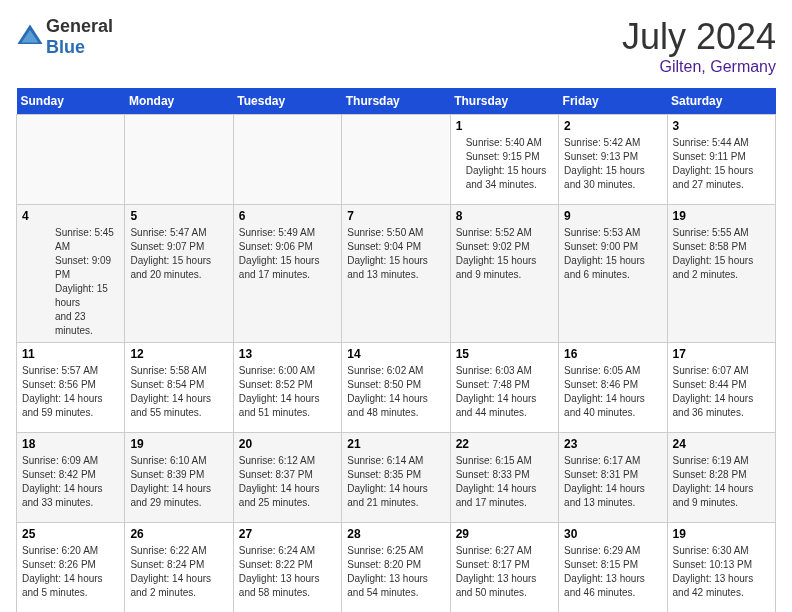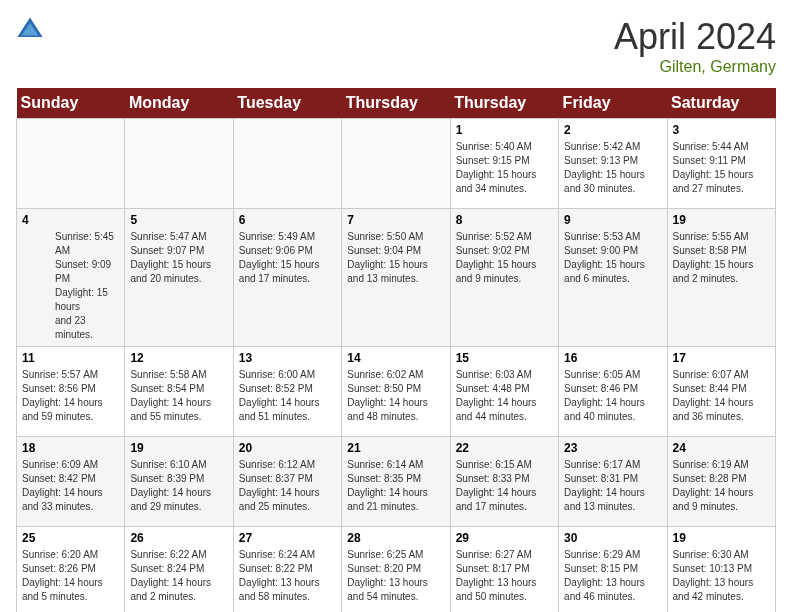--- a/index.html
+++ b/index.html
@@ -38,33 +38,33 @@
     .title-block {
       text-align: right;
     }
     .month-year {
       font-size: 36px;
       color: #333;
       font-weight: normal;
     }
     .location {
       font-size: 16px;
-      color: #4d7c0f;
+      color: #4c1d95;
     }
     table {
       width: 100%;
       border-collapse: collapse;
       font-size: 11px;
     }
     thead tr th {
-      background-color: #7f1d1d;
+      background-color: #1d4ed8;
       color: #fff;
       padding: 6px 4px;
       text-align: left;
-      font-size: 16px;
+      font-size: 12px;
       font-weight: bold;
     }
     tbody tr td {
       border: 1px solid #ccc;
       vertical-align: top;
       padding: 4px 5px;
       width: calc(100% / 7);
       min-height: 80px;
       height: 90px;
     }
@@ -91,23 +91,27 @@
   </style>
 </head>
 <body>
 
 <div class="header">
   <div class="logo">
     <svg class="logo-icon" viewBox="0 0 40 40">
       <polygon points="20,2 38,30 2,30" fill="#2a6db5"></polygon>
       <polygon points="20,10 32,28 8,28" fill="#5a9fd4"></polygon>
     </svg>
+    <div>
+      <span class="logo-text-general">General</span><br>
+      <span class="logo-text-blue">Blue</span>
+    </div>
   </div>
   <div class="title-block">
-    <div class="month-year">April 2024</div>
+    <div class="month-year">July 2024</div>
     <div class="location">Gilten, Germany</div>
   </div>
 </div>
 
 <table>
   <thead>
     <tr>
     <th>Sunday</th>
         <th>Monday</th>
         <th>Tuesday</th>
@@ -118,21 +122,21 @@
       </tr>
   </thead>
   <tbody id="calendar-body">
   <tr>
         <td class="empty"></td>
         <td class="empty"></td>
         <td class="empty"></td>
         <td class="empty"></td>
         <td>
           <span class="day-number">1</span>
-          <div class="day-info" style="white-space: pre-line;">Sunrise: 5:40 AM
+          <div class="day-info" style="white-space: pre-line; margin-left: 10px;">Sunrise: 5:40 AM
 Sunset: 9:15 PM
 Daylight: 15 hours
 and 34 minutes.</div>
         </td>
         <td>
           <span class="day-number">2</span>
           <div class="day-info" style="white-space: pre-line;">Sunrise: 5:42 AM
 Sunset: 9:13 PM
 Daylight: 15 hours
 and 30 minutes.</div>
@@ -221,21 +225,21 @@
         <td>
           <span class="day-number">14</span>
           <div class="day-info" style="white-space: pre-line;">Sunrise: 6:02 AM
 Sunset: 8:50 PM
 Daylight: 14 hours
 and 48 minutes.</div>
         </td>
         <td>
           <span class="day-number">15</span>
           <div class="day-info" style="white-space: pre-line;">Sunrise: 6:03 AM
-Sunset: 4:48 PM
+Sunset: 7:48 PM
 Daylight: 14 hours
 and 44 minutes.</div>
         </td>
         <td>
           <span class="day-number">16</span>
           <div class="day-info" style="white-space: pre-line;">Sunrise: 6:05 AM
 Sunset: 8:46 PM
 Daylight: 14 hours
 and 40 minutes.</div>
         </td>

